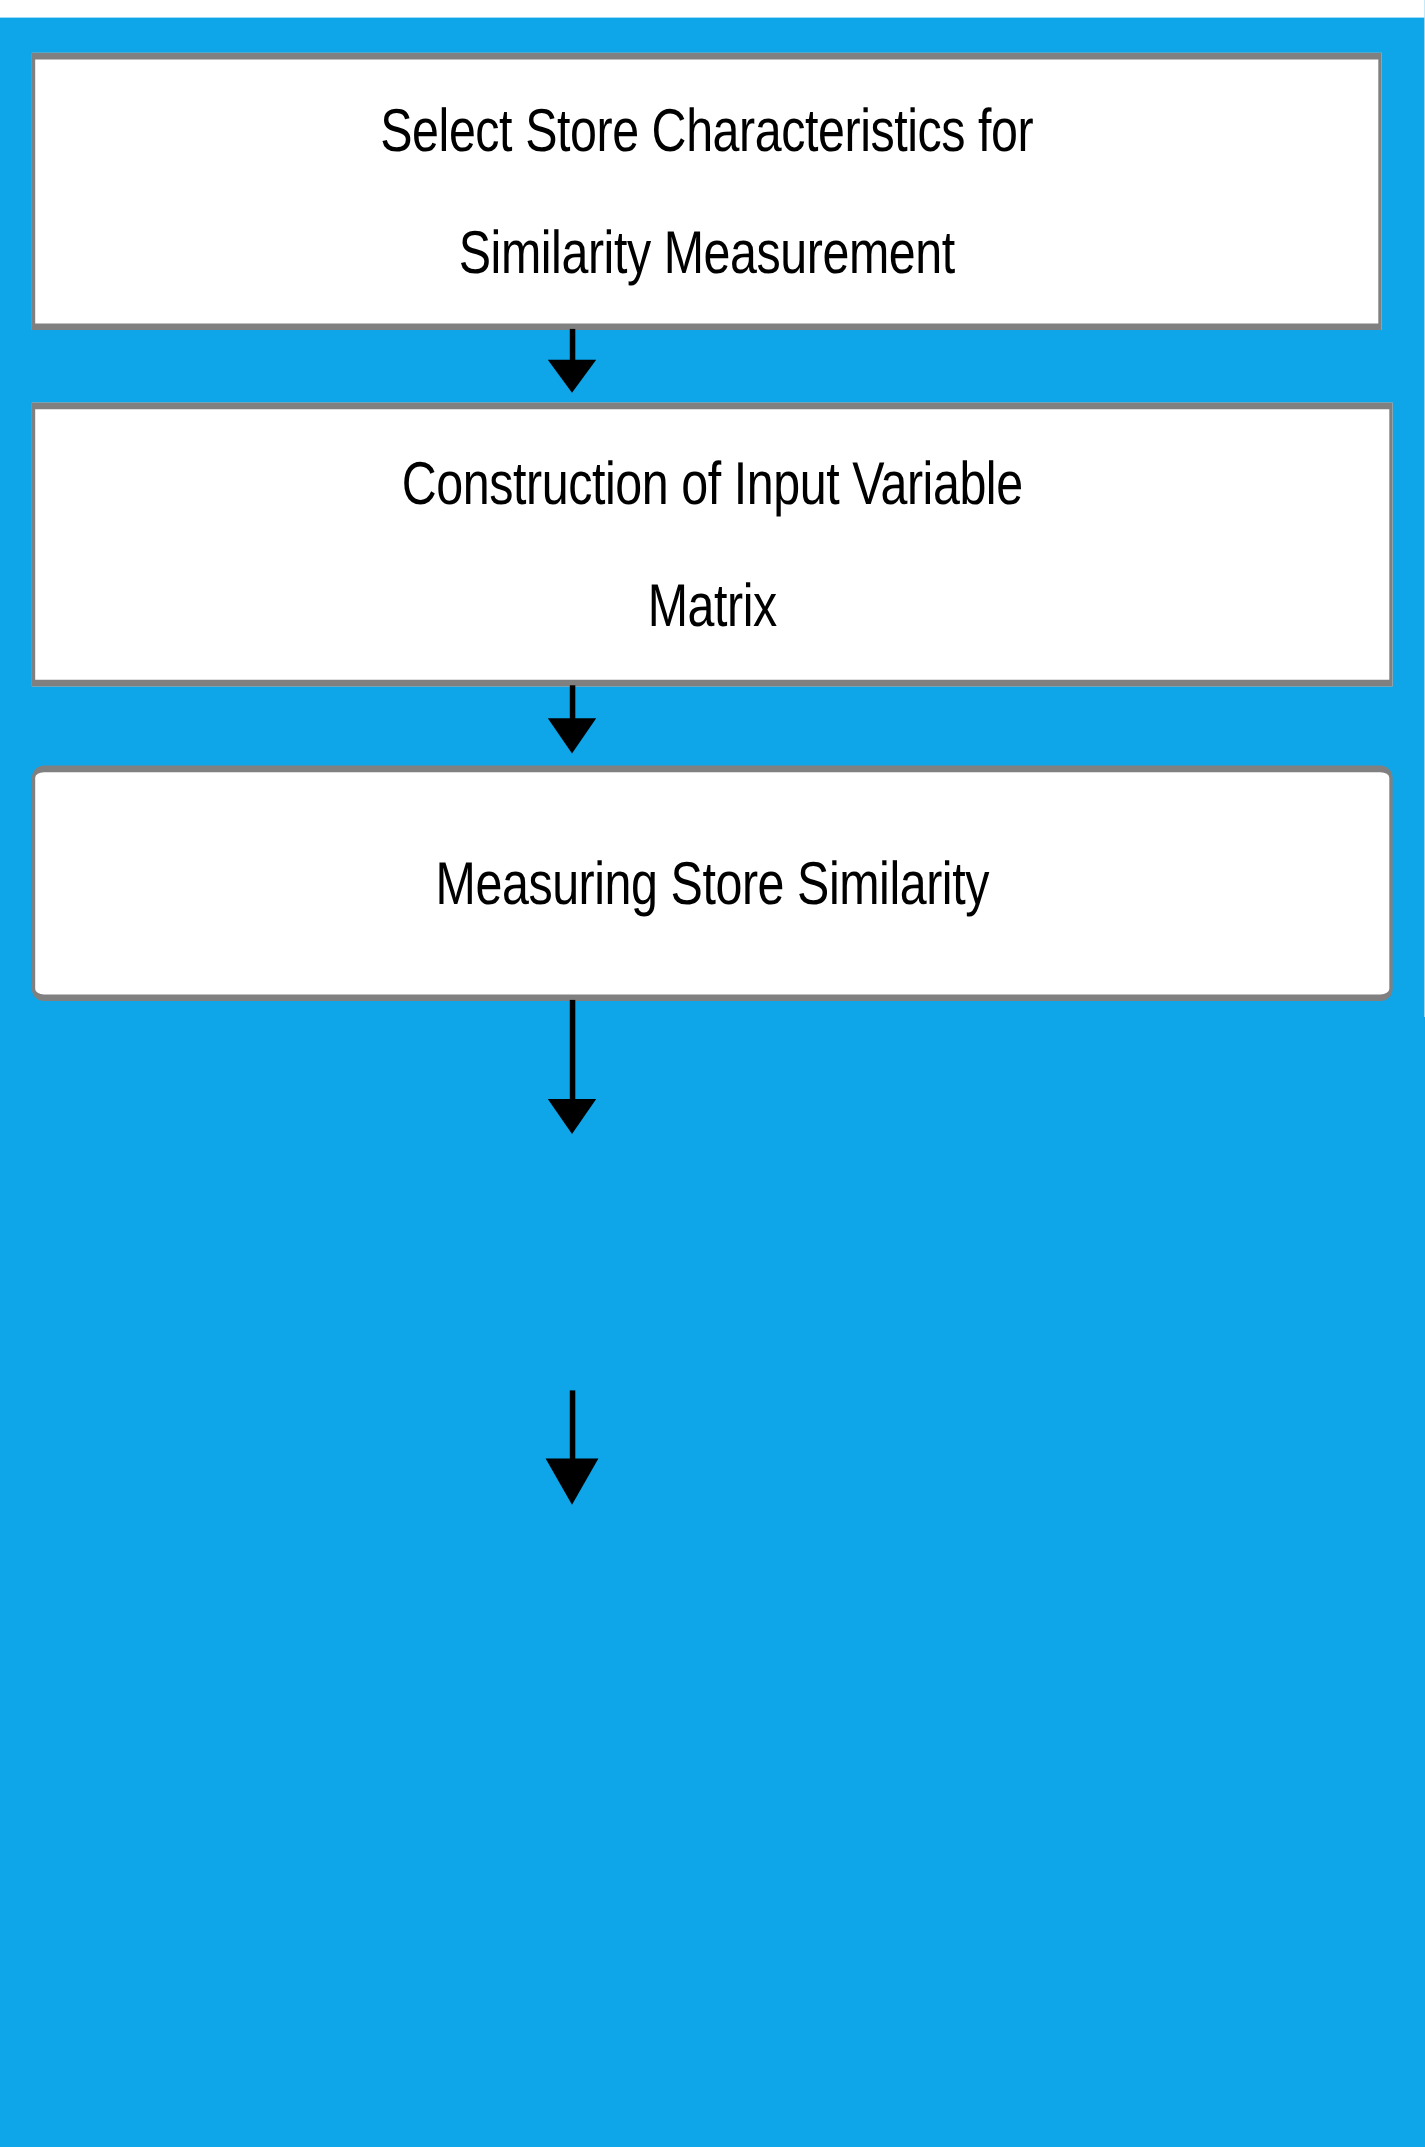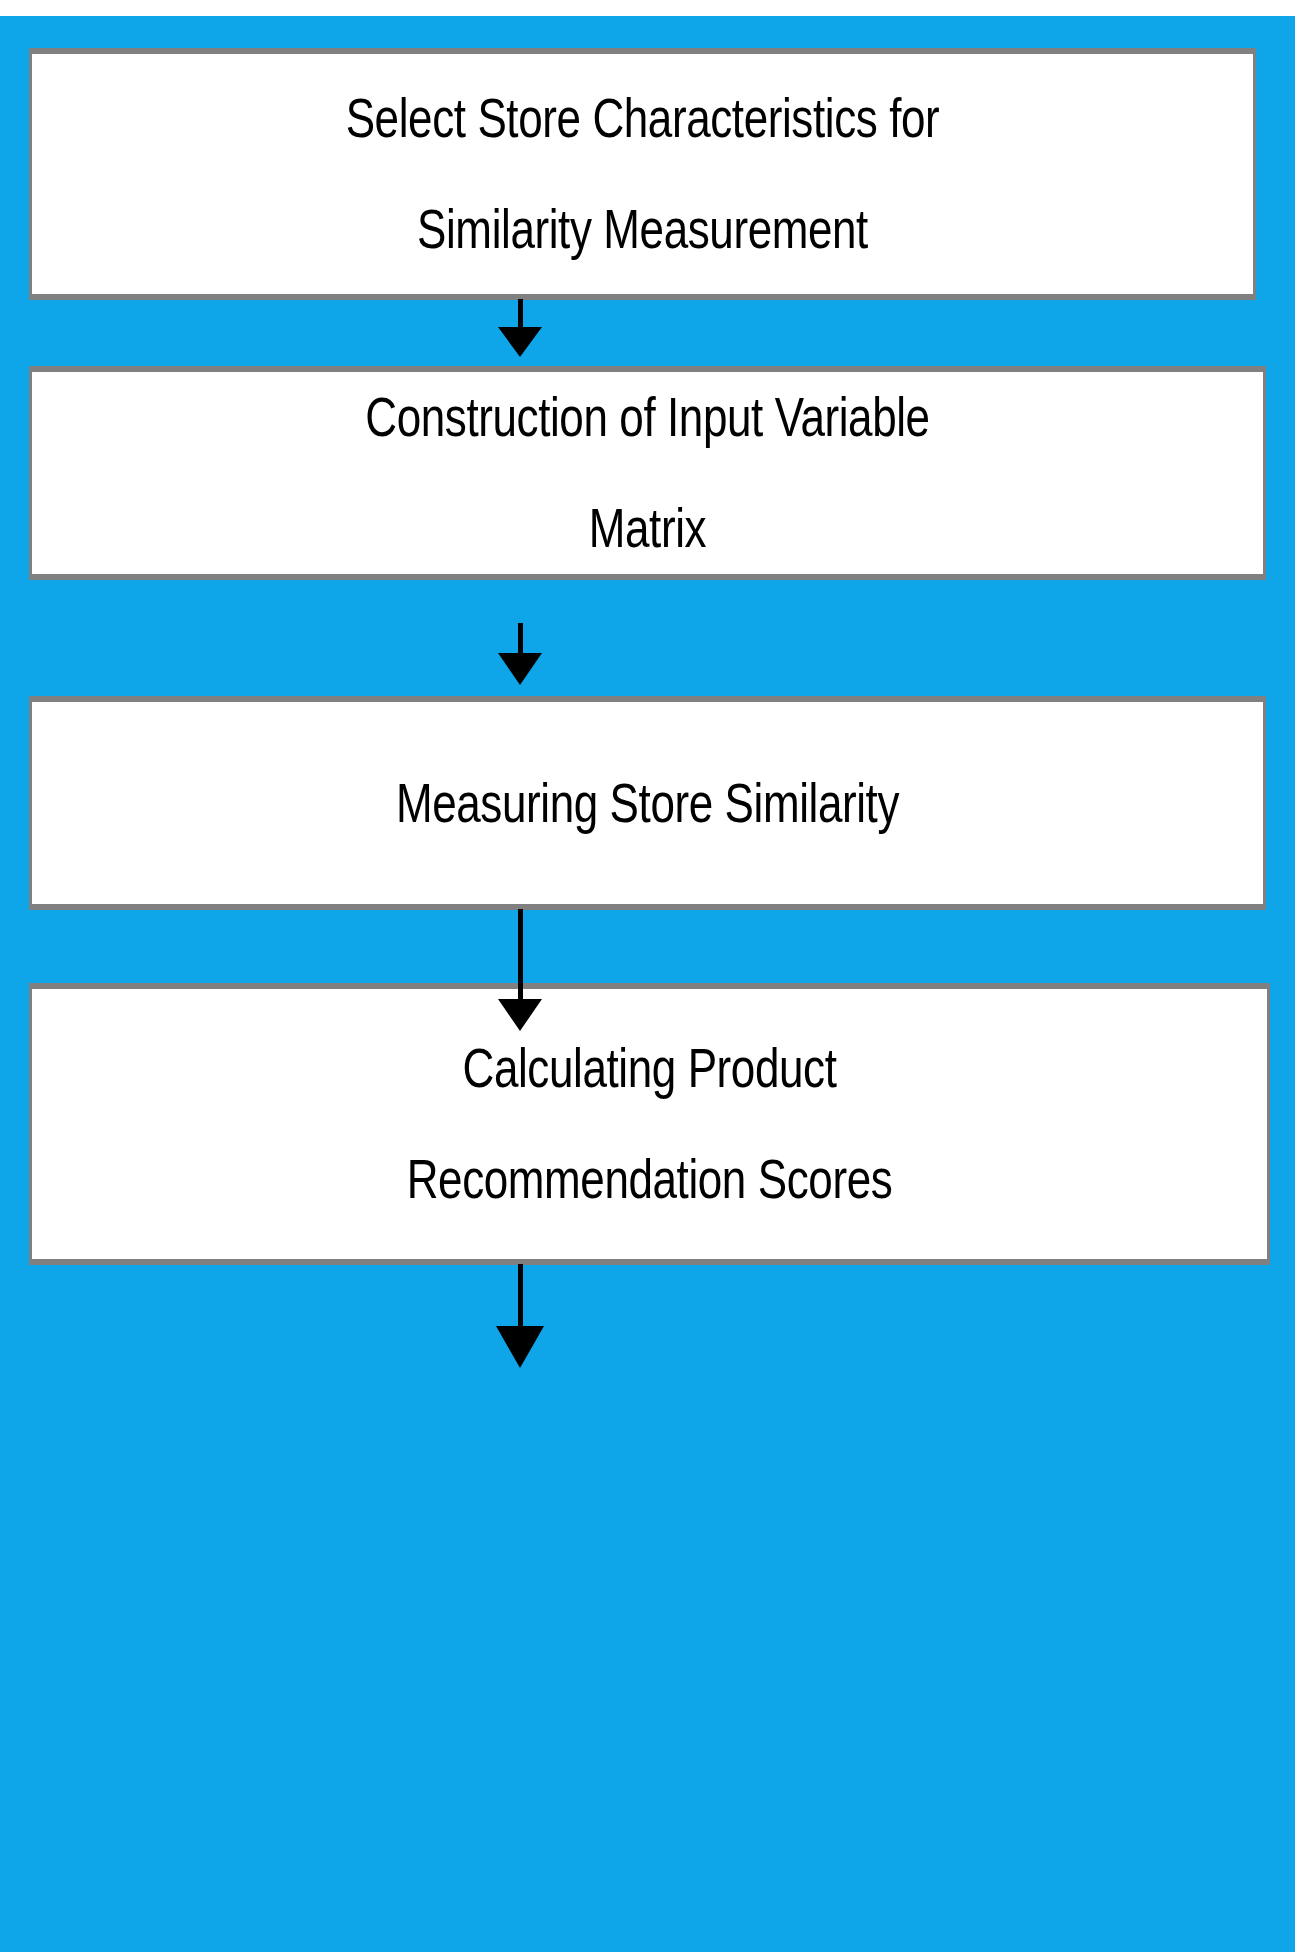--- a/index.html
+++ b/index.html
@@ -48,22 +48,22 @@
     transform: scaleX(0.80);
     transform-origin: center center;
     white-space: nowrap;
   }
   .node-label + .node-label {
     margin-top: 56px;
   }
 
   
   #node-1 { left: 29px;  top: 32px;   width: 1227px; height: 252px; }
-  #node-2 { left: 29px;  top: 350px;  width: 1237px; height: 214px; }
-  #node-3 { left: 29px;  top: 680px;  width: 1237px; height: 214px; }
+  #node-2 { left: 29px;  top: 350px;  width: 1237px; height: 258px; }
+  #node-3 { left: 29px;  top: 680px;  width: 1237px; height: 214px; border-radius: 11px; }
   #node-4 { left: 29px;  top: 967px;  width: 1241px; height: 282px; }
   #node-5 { left: 29px;  top: 1352px; width: 1241px; height: 600px; }
 
   #node-3 .node-label,
   #node-5 .node-label { font-size: 55px; }
 
   
   .connector {
     position: absolute;
     z-index: 3;
@@ -131,24 +131,20 @@
 
   <div class="node" id="node-3">
     <span class="node-label">Measuring Store Similarity</span>
   </div>
 
   <div class="connector" id="conn-3">
     <div class="shaft"></div>
     <div class="head"></div>
   </div>
 
-  <div class="node" id="node-4">
-    <span class="node-label">Calculating Product</span>
-    <span class="node-label">Recommendation Scores</span>
-  </div>
 
   <div class="connector" id="conn-4">
     <div class="shaft"></div>
     <div class="head"></div>
   </div>
 
 
 </div>
 
 </body></html>

